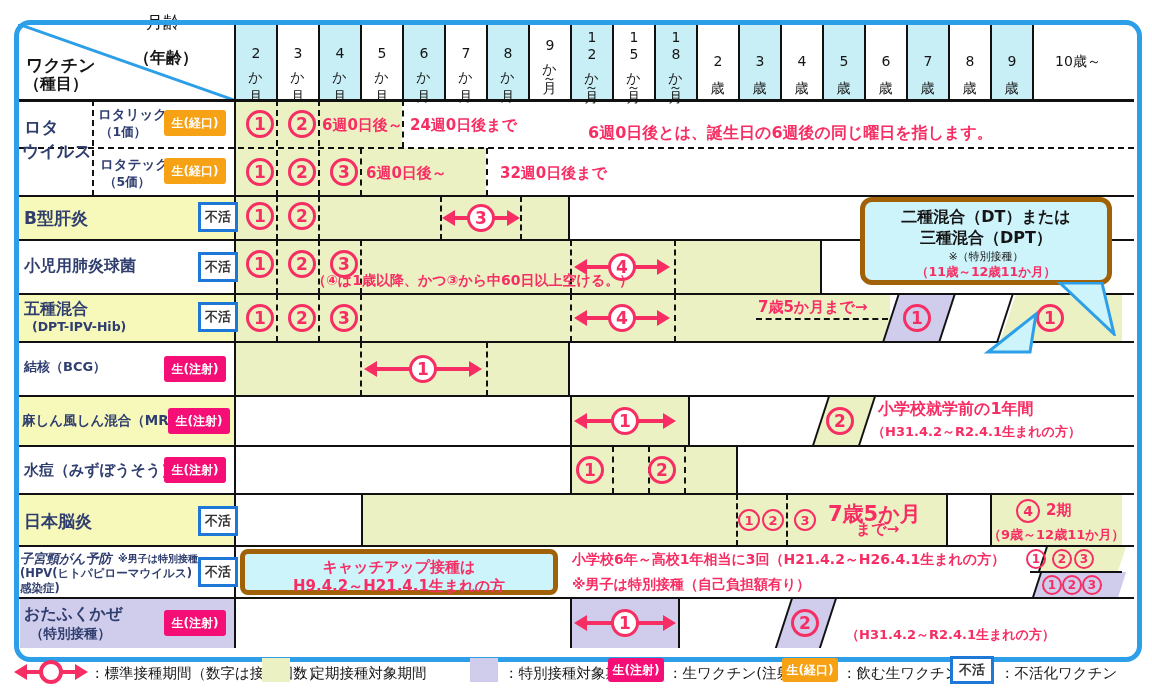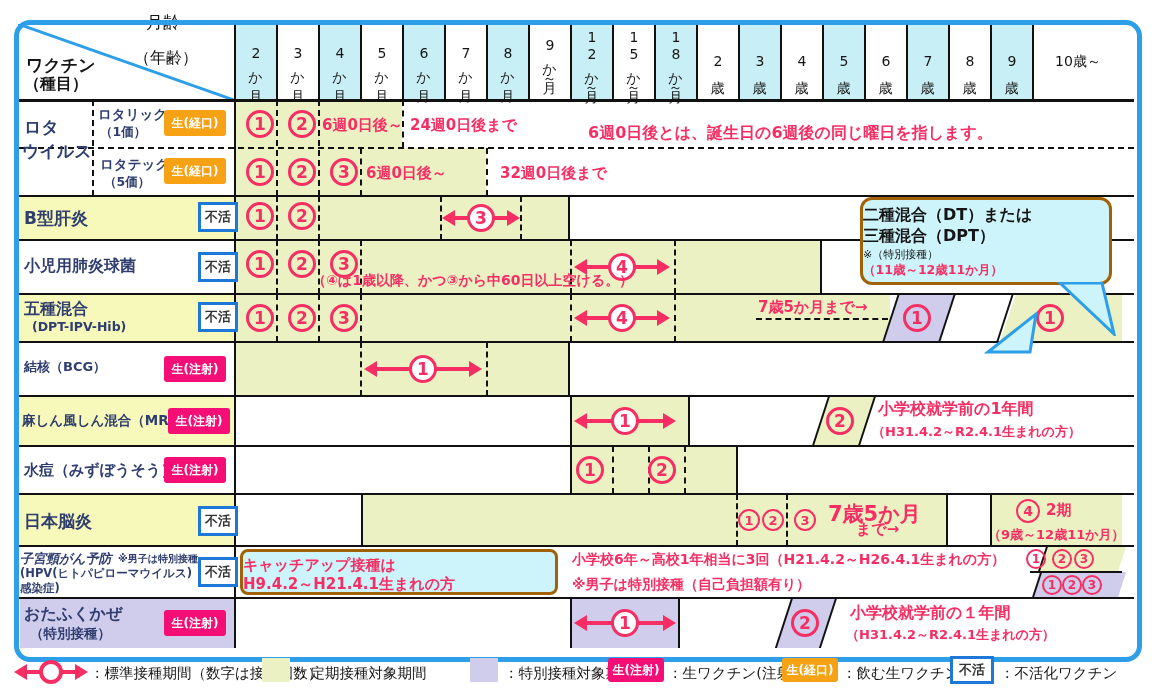--- a/index.html
+++ b/index.html
@@ -39,21 +39,21 @@
   .arrow .cn{left:50%;top:50%;transform:translate(-50%,-50%);background:#fff;}
   
   .badge{position:absolute;display:flex;align-items:center;justify-content:center;font-weight:bold;box-sizing:border-box;}
   .badge.orange{background:#f6a214;color:#fff;font-size:12px;border-radius:3px;}
   .badge.pink{background:#f50e76;color:#fff;font-size:12px;border-radius:3px;}
   .badge.inact{background:#fff;color:#333;font-size:13px;border:3px solid #1d78d7;}
   
   .pg{position:absolute;transform:skewX(-18deg);border-left:2.5px solid #111;border-right:2.5px solid #111;box-sizing:border-box;}
   .slash{position:absolute;width:0;transform:skewX(-18deg);border-left:2.5px solid #111;}
   
-  .bubble{position:absolute;background:#cdf3fb;border:3px solid #a16207;border-radius:12px;box-sizing:border-box;}
+  .bubble{position:absolute;background:#cdf3fb;border:5px solid #a16207;border-radius:12px;box-sizing:border-box;text-align:center;}
   .border-overlay{position:absolute;left:14px;top:20px;width:1118px;height:632px;border:5px solid #2d9fe8;
                   border-radius:16px;pointer-events:none;}
 </style>
 </head>
 <body>
 
 <div id="canvas">
 
   <div class="abs" style="left:20px;top:196px;width:214px;height:44px;background:#f7f9bb;"></div>
   <div class="abs" style="left:20px;top:294px;width:214px;height:48px;background:#f7f9bb;"></div>
@@ -119,21 +119,21 @@
       <span class="vh">9歳</span>
     </div>
   <div class="colcell" style="left:1032px;width:90px;">
       <span class="blk" style="font-size:14px;">10歳～</span>
     </div>
 
   <svg class="abs" style="left:18px;top:24px;" width="216" height="76">
       <line x1="0" y1="0" x2="216" y2="76" stroke="#2d9fe8" stroke-width="3"></line>
     </svg>
   <div class="t blk" style="left:146px;top:11px;font-size:17px;font-weight:normal;">月齢</div>
-  <div class="t blk" style="left:134px;top:48px;font-size:16px;font-weight:normal;">（年齢）</div>
+  <div class="t blk" style="left:134px;top:48px;font-size:16px;font-weight:bold;">（年齢）</div>
   <div class="t blk" style="left:26px;top:54px;font-size:17px;font-weight:bold;">ワクチン</div>
   <div class="t blk" style="left:24px;top:74px;font-size:16px;font-weight:bold;">（種目）</div>
 
   <div class="bd" style="left:234px;top:100px;width:168px;height:48px;"></div>
   <div class="bd" style="left:234px;top:148px;width:252px;height:48px;"></div>
   <div class="bd" style="left:234px;top:196px;width:336px;height:44px;border-right:2px solid #111;"></div>
   <div class="bd" style="left:234px;top:240px;width:588px;height:54px;border-right:2px solid #111;"></div>
   <div class="bd" style="left:234px;top:294px;width:656px;height:48px;"></div>
   <div class="pg bd pu" style="left:890px;top:294px;width:58px;height:48px;"></div>
   <div class="bd" style="left:1000px;top:294px;width:122px;height:48px;clip-path:polygon(16px 0,100% 0,100% 100%,0 100%);"></div>
@@ -300,21 +300,20 @@
   <div class="t red" style="left:312px;top:272px;font-size:14px;">（④は1歳以降、かつ③から中60日以上空ける。）</div>
   <div class="t red" style="left:758px;top:298px;font-size:15px;">7歳5か月まで→</div>
   <div class="t red" style="left:878px;top:399px;font-size:16px;">小学校就学前の1年間</div>
   <div class="t red" style="left:872px;top:423px;font-size:13px;">（H31.4.2～R2.4.1生まれの方）</div>
   <div class="t red" style="left:828px;top:500px;font-size:21px;">7歳5か月</div>
   <div class="t red" style="left:844px;top:520px;font-size:15px;margin-left:12px;">まで→</div>
   <div class="t red" style="left:1046px;top:501px;font-size:15px;">2期</div>
   <div class="t red" style="left:988px;top:526px;font-size:13px;">（9歳～12歳11か月）</div>
   <div class="t red" style="left:572px;top:551px;font-size:14px;">小学校6年～高校1年相当に3回（H21.4.2～H26.4.1生まれの方）</div>
   <div class="t red" style="left:572px;top:576px;font-size:14px;">※男子は特別接種（自己負担額有り）</div>
-  <div class="t red" style="left:850px;top:603px;font-size:16px;">小学校就学前の１年間</div>
   <div class="t red" style="left:846px;top:626px;font-size:13px;">（H31.4.2～R2.4.1生まれの方）</div>
 
   <div class="bubble" style="left:240px;top:549px;width:318px;height:46px;border-radius:8px;">
     <div class="red" style="font-size:15px;margin-top:4px;">キャッチアップ接種は</div>
     <div class="red" style="font-size:15px;">H9.4.2～H21.4.1生まれの方</div>
   </div>
 
   <div class="bubble" style="left:860px;top:197px;width:252px;height:88px;">
     <div class="blk" style="font-size:16px;font-weight:bold;margin-top:5px;">二種混合（DT）または</div>
     <div class="blk" style="font-size:16px;font-weight:bold;">三種混合（DPT）</div>

